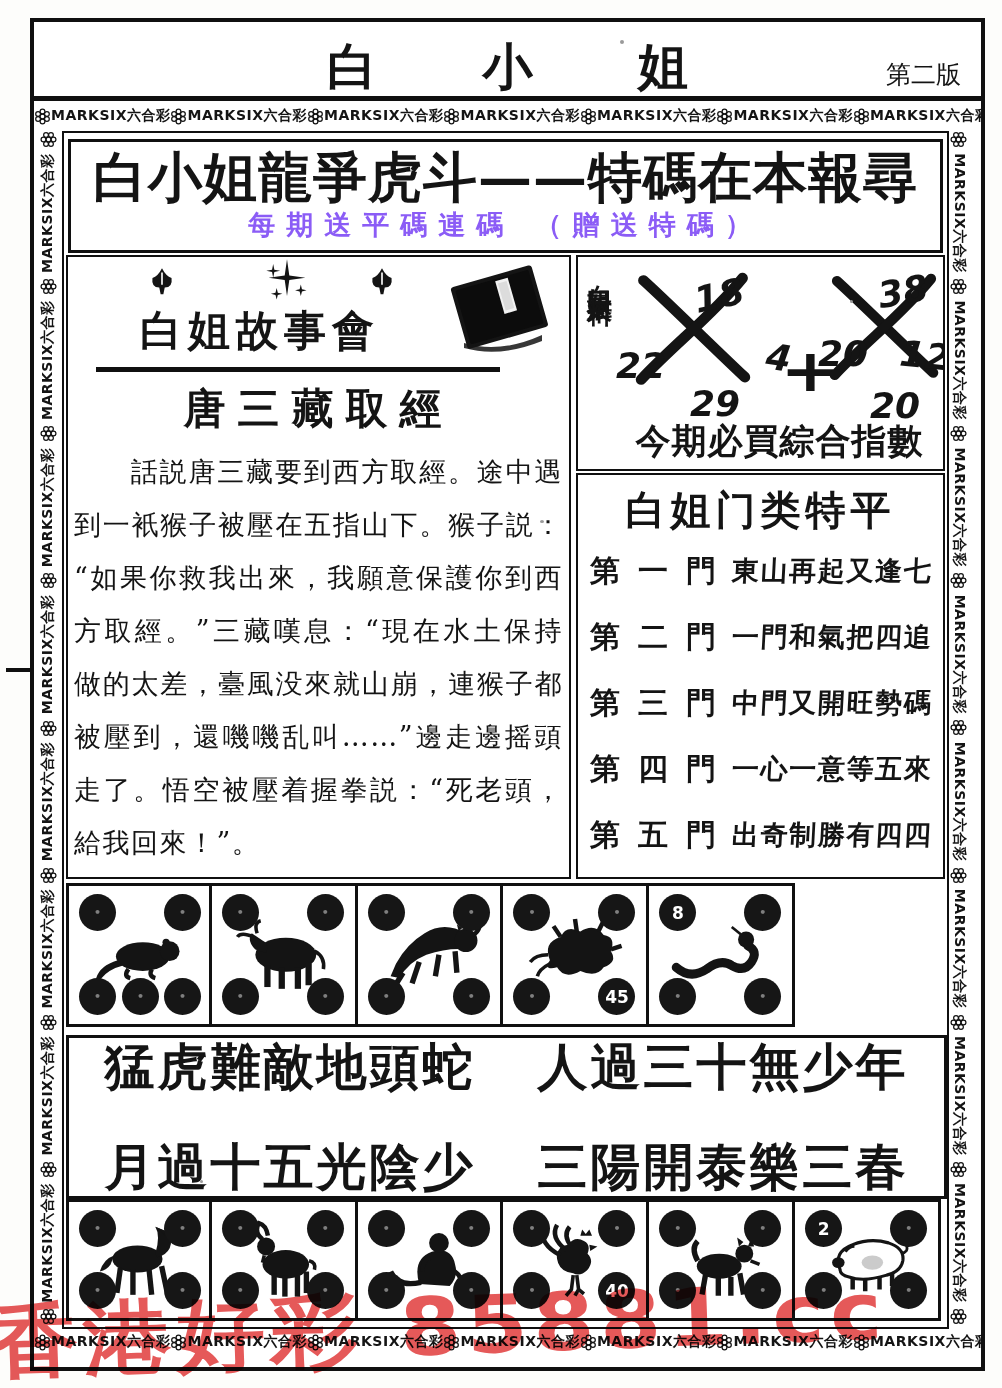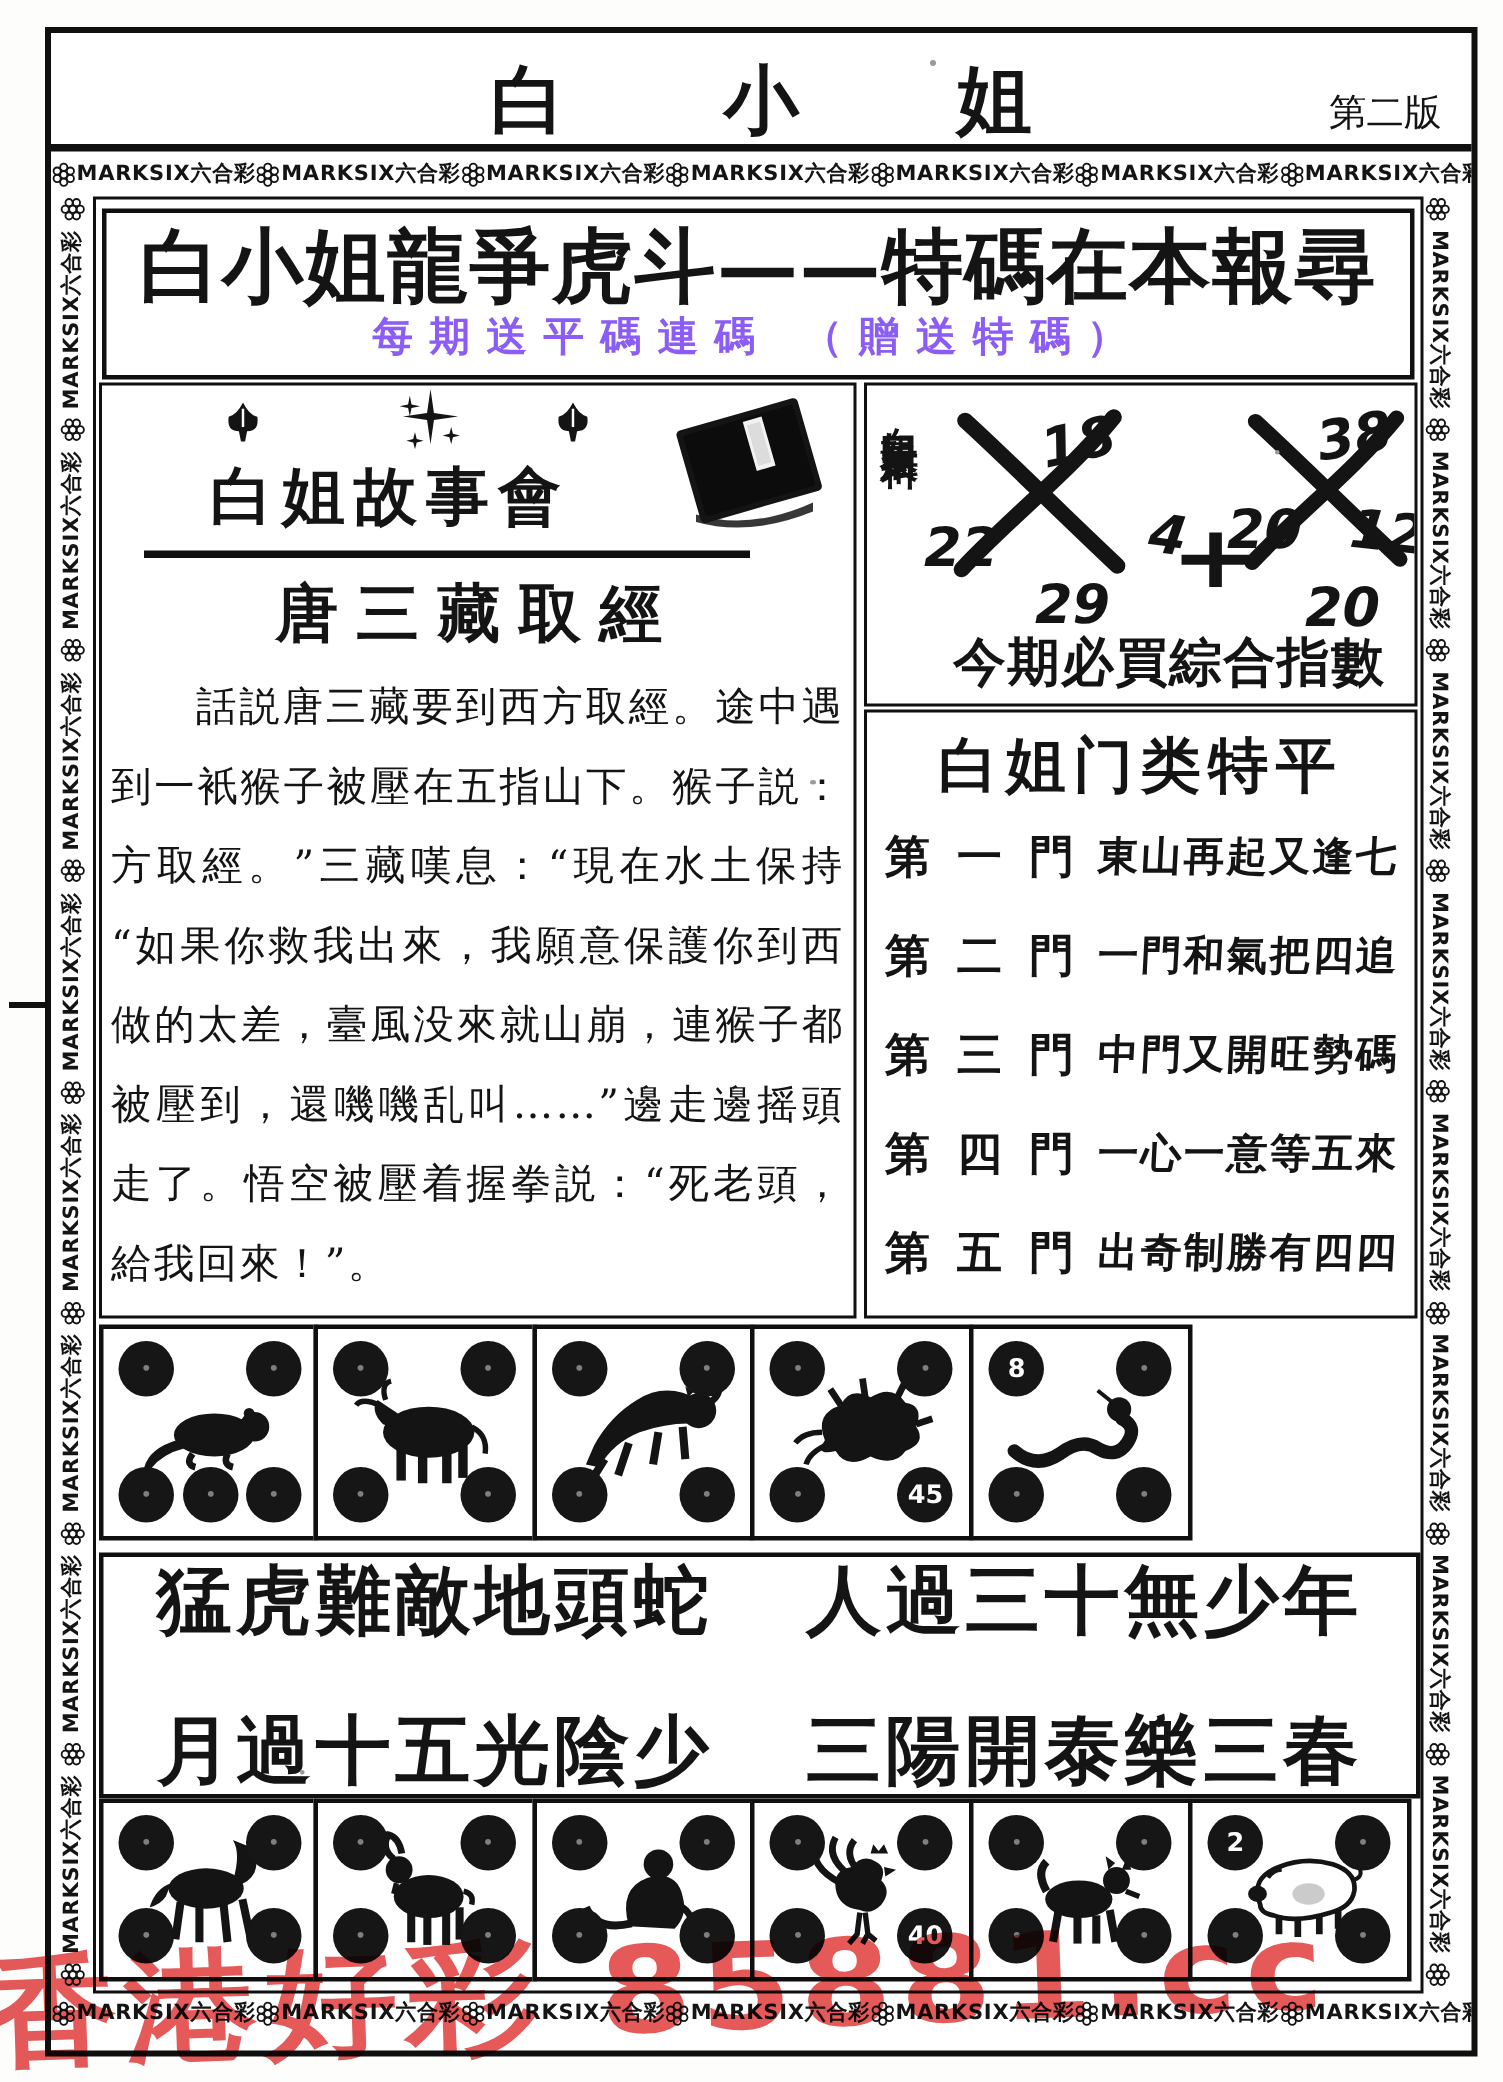--- a/index.html
+++ b/index.html
@@ -485,22 +485,22 @@
             </g>
             <path d="M24 82 Q60 93 102 74 L102 80 Q60 97 24 87 Z" fill="#141414" opacity="0.85"></path>
           </svg>
       </span>
       <div class="story-section-title">白姐故事會</div>
       <div class="story-underline"></div>
       <div class="story-title">唐三藏取經</div>
       <div class="story-lines">
         <div class="sline">話説唐三藏要到西方取經。途中遇</div>
         <div class="sline">到一衹猴子被壓在五指山下。猴子説：</div>
+        <div class="sline">“如果你救我出來，我願意保護你到西</div>
         <div class="sline">方取經。”三藏嘆息：“現在水土保持</div>
-        <div class="sline">“如果你救我出來，我願意保護你到西</div>
         <div class="sline">做的太差，臺風没來就山崩，連猴子都</div>
         <div class="sline">被壓到，還嘰嘰乱叫……”邊走邊摇頭</div>
         <div class="sline">走了。悟空被壓着握拳説：“死老頭，</div>
         <div class="sline">給我回來！”。</div>
       </div>
     </div>
 
     <div class="tipsbox">
       <div class="tips-side">白姐最后來料</div>
       <span class="xmark" style="left:56px;top:14px;width:118px;height:118px;">

